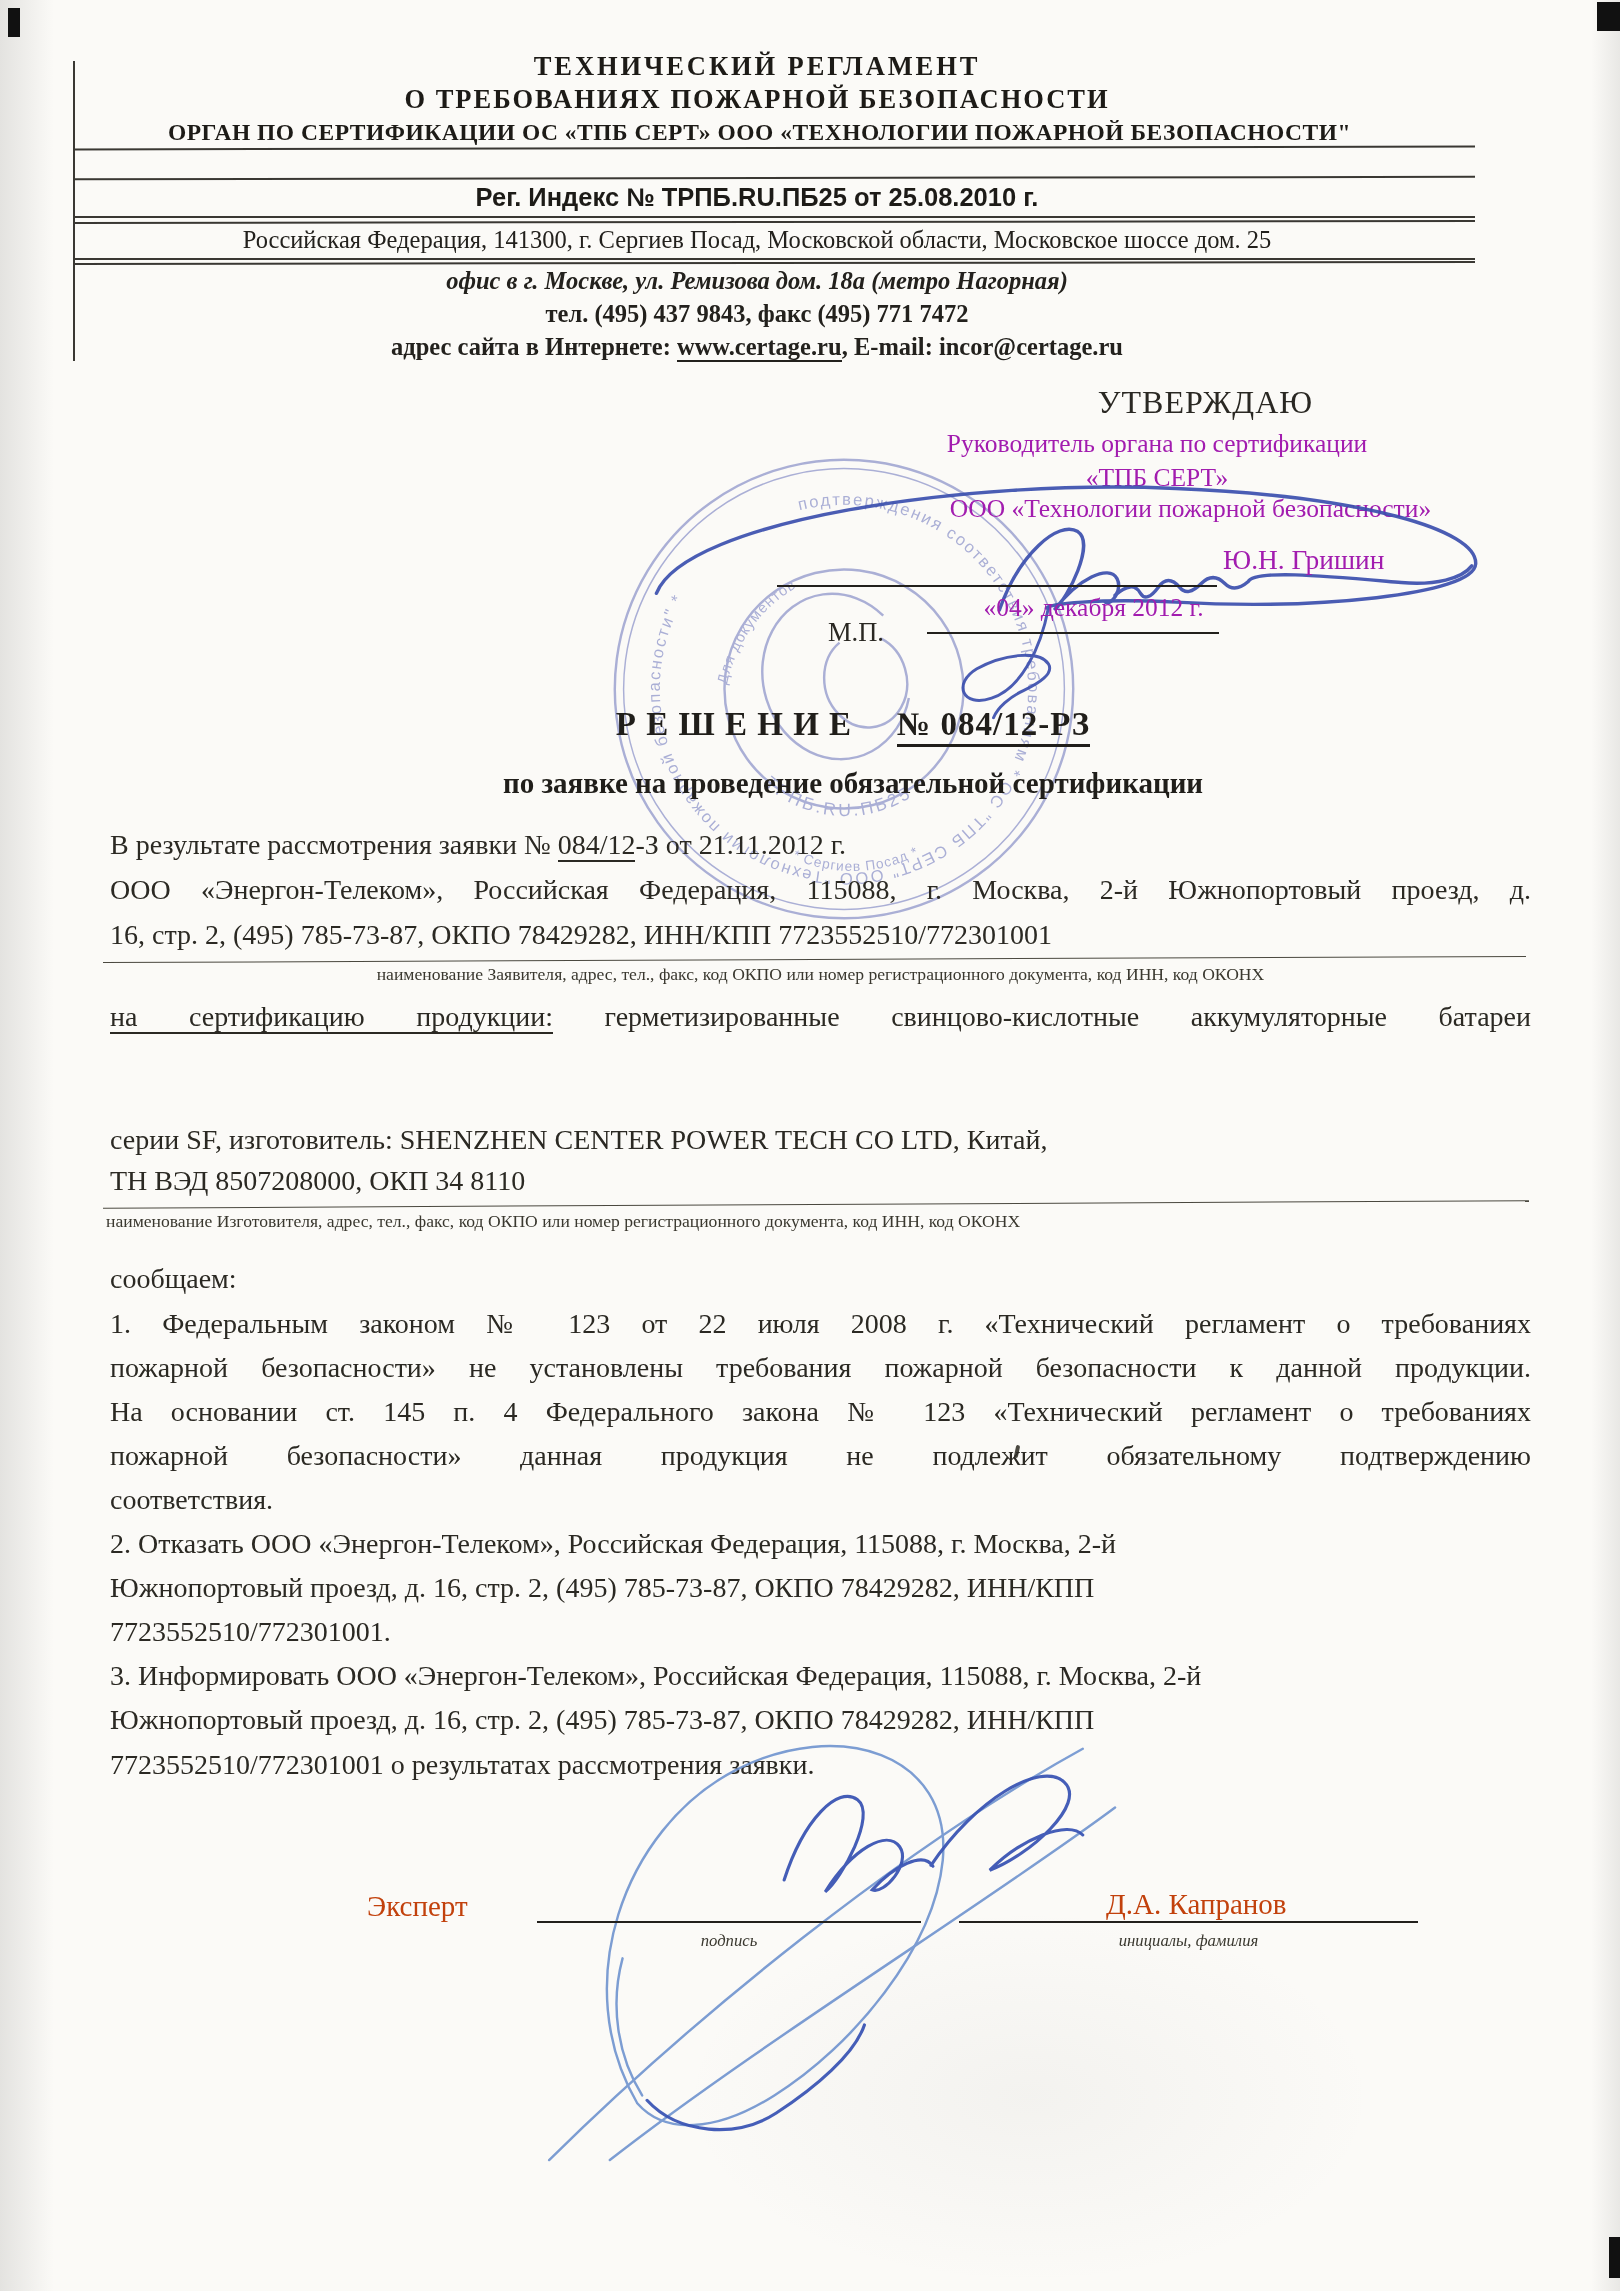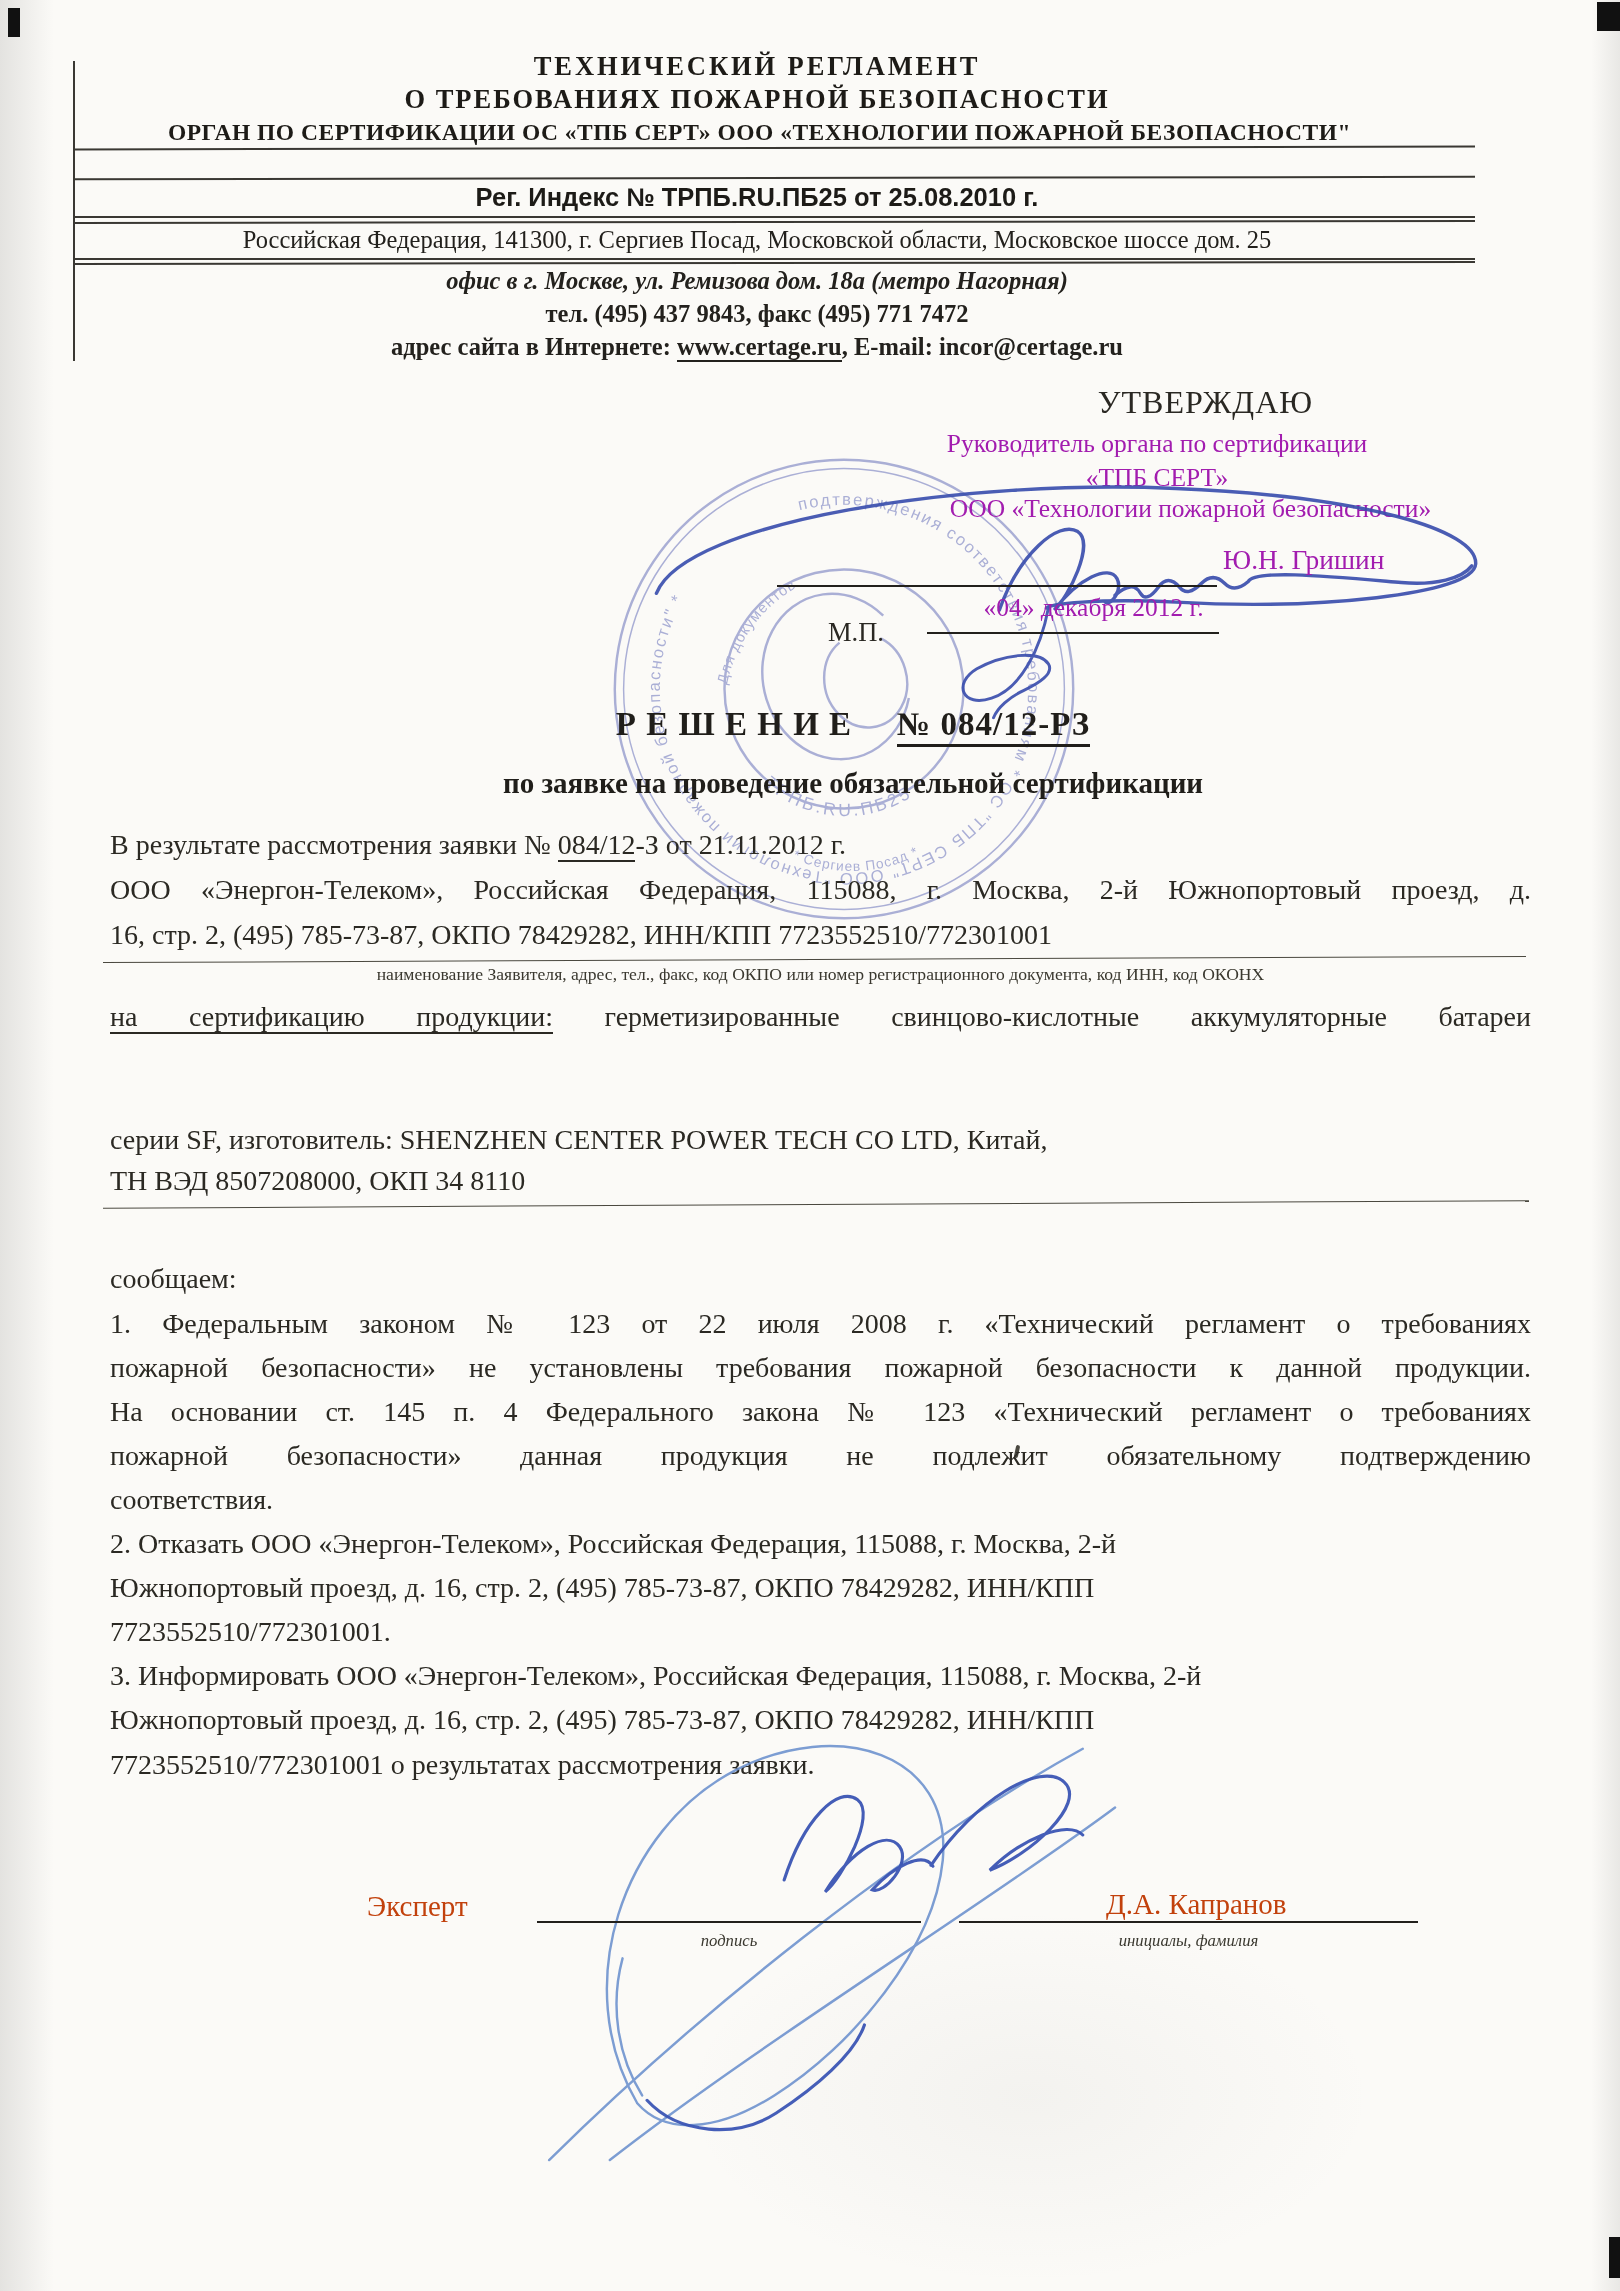--- a/index.html
+++ b/index.html
@@ -134,20 +134,21 @@
   <div class="abs body-t" style="left:110px;top:828px;width:1421px;"><span>В результате рассмотрения заявки № </span><span class="u2">084/12</span><span>-З от 21.11.2012 г.</span></div>
   <div class="abs body-t jline" style="left:110px;top:873px;width:1421px;">ООО «Энергон-Телеком», Российская Федерация, 115088, г. Москва, 2-й Южнопортовый проезд, д.</div>
   <div class="abs body-t" style="left:110px;top:918px;width:1421px;">16, стр. 2, (495) 785-73-87, ОКПО 78429282, ИНН/КПП 7723552510/772301001</div>
   <div class="hline thin" style="left:103px;top:959px;width:1423px;transform:rotate(-.25deg);border-top-width:1.5px;"></div>
   <div class="abs ctr cap" style="left:110px;top:964px;width:1421px;">наименование Заявителя, адрес, тел., факс, код ОКПО или номер регистрационного документа, код ИНН, код ОКОНХ</div>
 
   <div class="abs body-t jline" style="left:110px;top:1000px;width:1421px;"><span class="u2">на сертификацию продукции:</span><span> герметизированные свинцово-кислотные аккумуляторные батареи</span></div>
   <div class="abs body-t" style="left:110px;top:1123px;width:1421px;">серии SF,  изготовитель: SHENZHEN CENTER POWER TECH CO LTD, Китай,</div>
   <div class="abs body-t" style="left:110px;top:1164px;width:1421px;">ТН ВЭД 8507208000, ОКП 34 8110</div>
   <div class="hline thin" style="left:103px;top:1204px;width:1426px;transform:rotate(-.3deg);border-top-width:1.5px;"></div>
+  <div class="abs cap" style="left:106px;top:1211px;width:1421px;">наименование Изготовителя, адрес, тел., факс, код ОКПО или номер регистрационного документа, код ИНН, код ОКОНХ</div>
 
   <div class="abs" style="left:1015px;top:1445px;width:3.9px;height:12.7px;background:#4a4840;border-radius:2px;transform:rotate(12deg);"></div>
 
   <div class="abs body-t" style="left:110px;top:1262px;">сообщаем:</div>
 
   <div class="abs body-t jline" style="left:110px;top:1307px;width:1421px;">1. Федеральным законом № 123 от 22 июля 2008 г. «Технический регламент о требованиях</div>
   <div class="abs body-t jline" style="left:110px;top:1351px;width:1421px;">пожарной безопасности» не установлены требования пожарной безопасности к данной продукции.</div>
   <div class="abs body-t jline" style="left:110px;top:1395px;width:1421px;">На основании ст. 145 п. 4 Федерального закона № 123 «Технический регламент о требованиях</div>
   <div class="abs body-t jline" style="left:110px;top:1439px;width:1421px;">пожарной безопасности» данная продукция не подлежит обязательному подтверждению</div>
   <div class="abs body-t" style="left:110px;top:1483px;width:1421px;">соответствия.</div>

